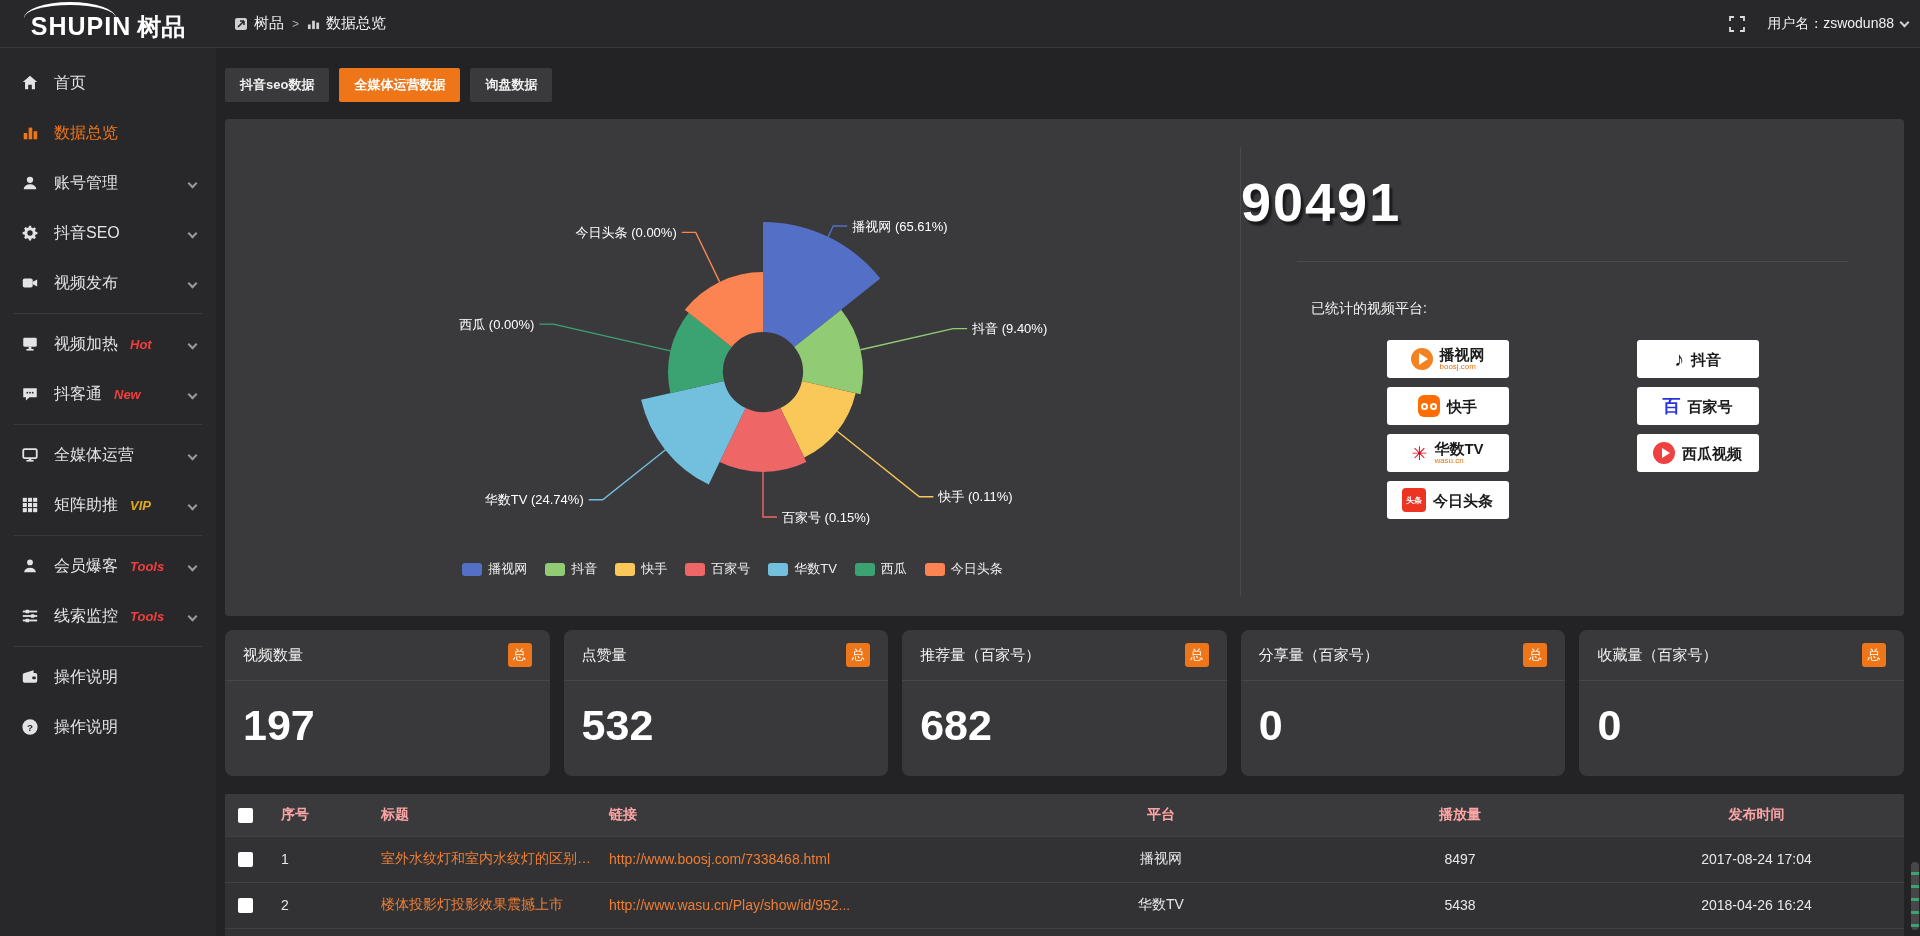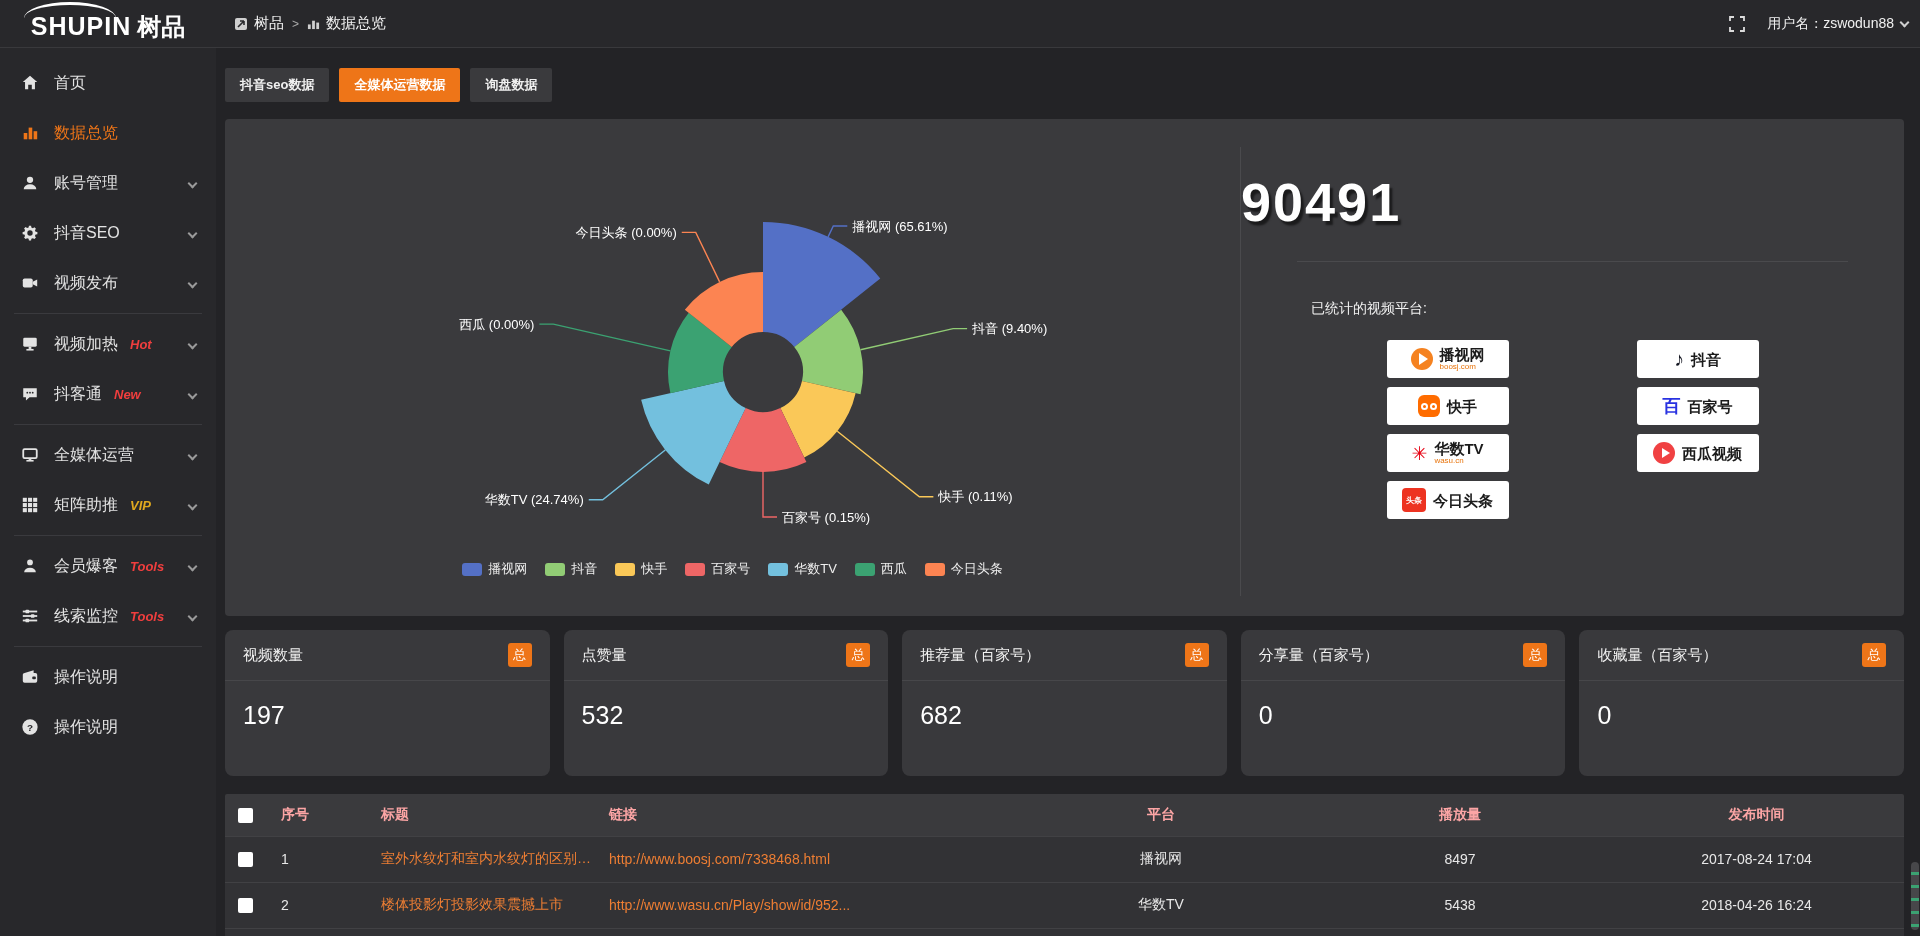--- a/index.html
+++ b/index.html
@@ -80,21 +80,21 @@
   .lg-tx { font-size:13px; color:#eee; }
 
   
   .cards { margin-top:14px; display:flex; gap:14px; }
   .card { flex:1; height:146px; background:#39393c; border-radius:8px; }
   .card-head { display:flex; align-items:center; justify-content:space-between;
     padding:13px 18px; border-bottom:1px solid #47474a; }
   .card-title { font-size:15px; color:#f2f2f2; }
   .card-badge { width:24px; height:24px; background:#ee7518; color:#fff; font-size:13px;
     border-radius:3px; display:flex; align-items:center; justify-content:center; }
-  .card-val { padding:20px 18px 0 18px; font-size:25px; font-weight:normal; color:#fff; }
+  .card-val { padding:20px 18px 0 18px; font-size:43px; font-weight:bold; color:#fff; }
 
   
   .table-wrap { margin-top:18px; height:146px; overflow:hidden; border-radius:2px; }
   table { width:100%; border-collapse:collapse; table-layout:fixed; font-size:14px; }
   thead tr { background:#3a3a3d; }
   th { height:42px; font-weight:bold; color:#fca5a5; }
   tbody tr { background:#323235; border-top:1px solid #414144; }
   td { height:46px; color:#e8e8e8; }
   th.l, td.l { text-align:left; padding-left:16px; }
   th.c, td.c { text-align:center; }

